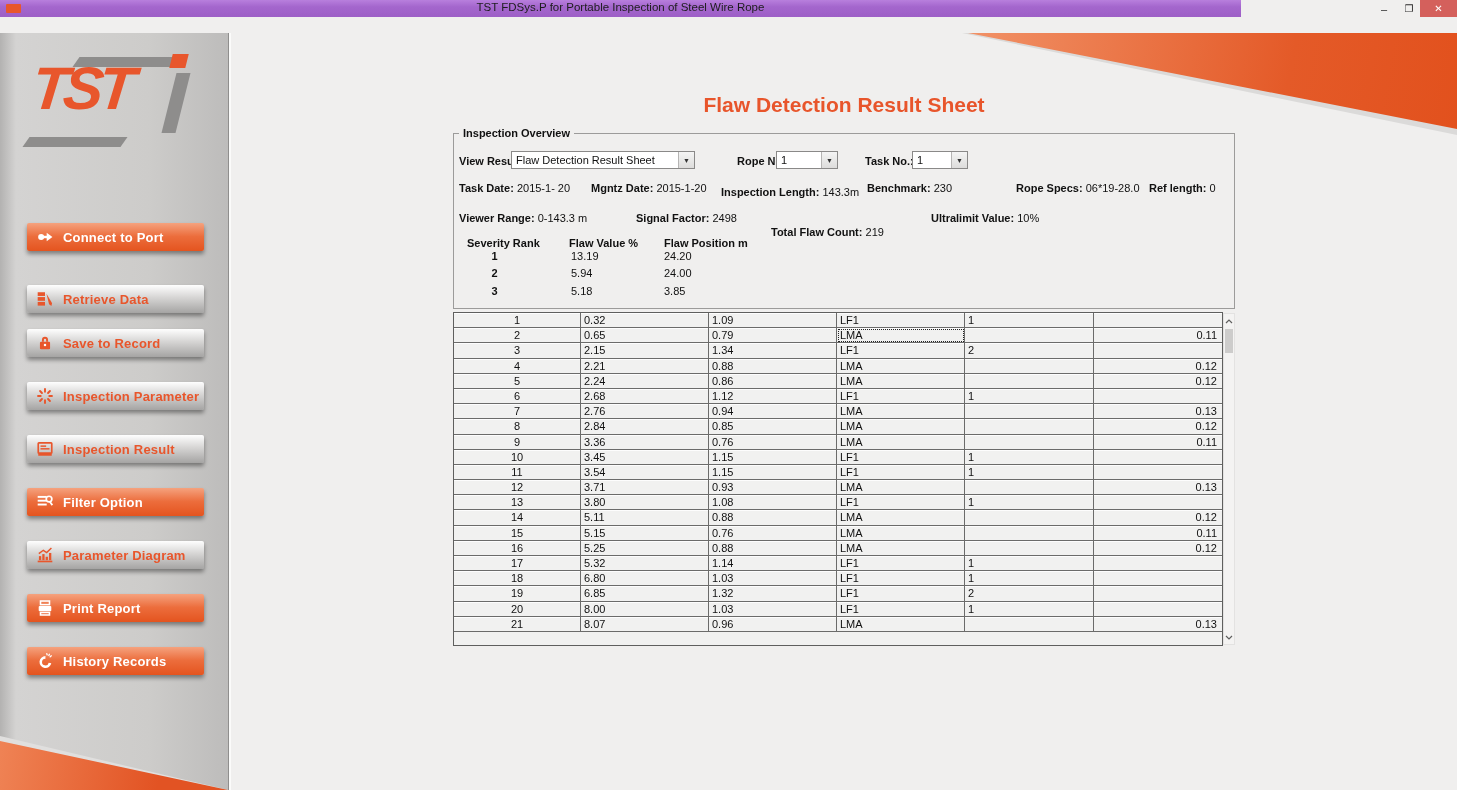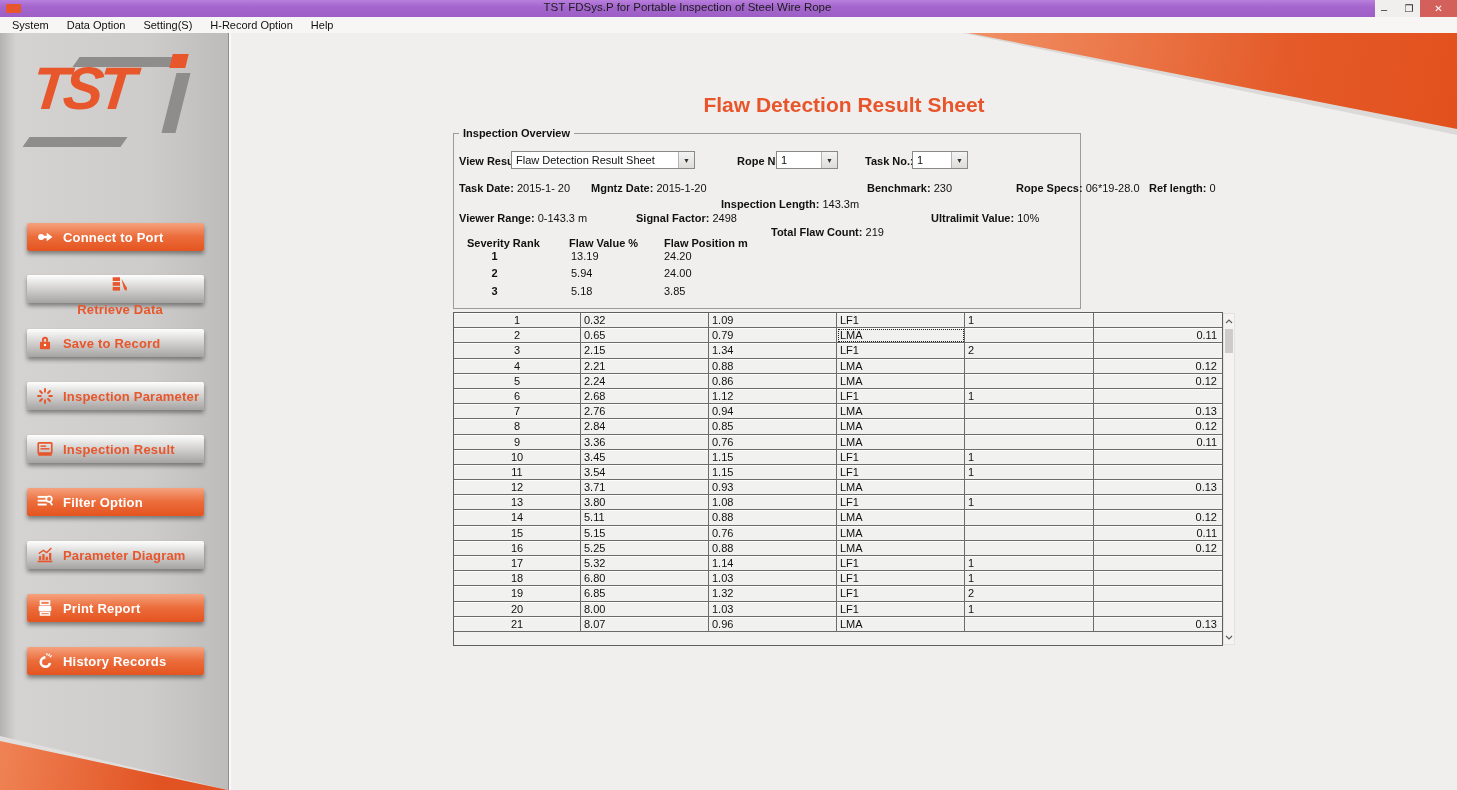--- a/index.html
+++ b/index.html
@@ -1,20 +1,20 @@
 <!DOCTYPE html>
 <html><head>
 <meta charset="utf-8">
 <style>
   html,body{margin:0;padding:0;background:#333;}
   #app{position:relative;width:1457px;height:790px;background:#f0efee;overflow:hidden;
        font-family:"Liberation Sans",sans-serif;-webkit-font-smoothing:antialiased;}
 
   
-  .titlebar{position:absolute;left:0;top:0;width:1375px;height:17px;
+  .titlebar{position:absolute;left:0;top:0;width:1241px;height:17px;
             background:linear-gradient(#b87fdd,#a466cd 40%,#9d5fc6);z-index:40;}
   .app-icon{position:absolute;left:6px;top:4px;width:15px;height:9px;background:#e8562c;border-radius:1px;}
   .tb-title{position:absolute;left:0;right:0;top:1px;text-align:center;font-size:11.5px;color:#1d1d1d;}
   .tb-btn{position:absolute;top:0;height:17px;display:flex;align-items:center;justify-content:center;
           font-size:11px;color:#2a2a2a;cursor:pointer;}
   .tb-min{left:1372px;width:24px;}
   .tb-max{left:1398px;width:22px;font-size:10px;}
   .tb-close{left:1420px;width:37px;background:#d4605c;color:#fff;font-size:10px;}
 
   
@@ -52,21 +52,21 @@
   .tr-seam{position:absolute;left:962px;top:33px;width:495px;height:102px;background:#dbdad9;
            clip-path:polygon(0 0,100% 0,100% 100%);z-index:1;}
   .tr-wedge{position:absolute;left:968px;top:33px;width:489px;height:96px;
             background:linear-gradient(100deg,#f19166 0%,#e45a28 65%,#e2511d 100%);
             clip-path:polygon(0 0,100% 0,100% 100%);z-index:2;}
 
   
   .page-title{position:absolute;left:453px;top:93px;width:782px;text-align:center;
               font-size:21px;font-weight:bold;color:#e8552b;z-index:3;}
 
-  .groupbox{position:absolute;left:453px;top:133px;width:628px;height:176px;
+  .groupbox{position:absolute;left:453px;top:133px;width:782px;height:176px;
             border:1px solid #9c9b9a;box-sizing:border-box;z-index:3;}
   .group-label{position:absolute;left:5px;top:-7px;background:#f0efee;padding:0 4px;
                font-size:11px;font-weight:bold;color:#111;}
 
   .fld-label{position:absolute;font-size:11px;font-weight:bold;color:#111;white-space:nowrap;}
   .combo{position:absolute;height:18px;background:#fff;border:1px solid #8a8988;box-sizing:border-box;
          display:flex;align-items:center;cursor:pointer;}
   .combo-value{flex:1;font-size:11px;color:#111;padding-left:4px;white-space:nowrap;overflow:hidden;}
   .combo-arrow{width:15px;height:100%;background:linear-gradient(#f4f4f4,#dddcdb);
                border-left:1px solid #b5b4b3;display:flex;align-items:center;justify-content:center;
@@ -108,48 +108,41 @@
 <div id="app">
 
   <div class="titlebar">
     <span class="app-icon"></span>
     <div class="tb-title">TST FDSys.P for Portable Inspection of Steel Wire Rope</div>
     <div class="tb-btn tb-min">–</div>
     <div class="tb-btn tb-max">❐</div>
     <div class="tb-btn tb-close">✕</div>
   </div>
 
-  <div class="menubar" id="menubar">
-      <span class="menu-item">System</span>
-      <span class="menu-item">Data Option</span>
-      <span class="menu-item">Setting(S)</span>
-      <span class="menu-item">H-Record Option</span>
-      <span class="menu-item">Help</span>
-    </div>
 
   <div class="sidebar">
     <div class="logo">
       <div class="logo-top-bar"></div>
       <div class="logo-text">TST</div>
       <div class="logo-i-dot"></div>
       <div class="logo-i-stem"></div>
       <div class="logo-bottom-bar"></div>
     </div>
     <div id="side-buttons">
         <div class="side-btn orange" style="top: 190px;">
           <span style="display: flex;">
             <svg viewBox="0 0 16 16">
               <circle cx="4.6" cy="8" r="2.7" fill="currentColor"></circle>
               <rect x="6" y="6.9" width="4" height="2.2" fill="currentColor"></rect>
               <path d="M9.5 4.3 L14.6 8 L9.5 11.7 z" fill="currentColor"></path>
             </svg>
           </span>
           <span class="lbl">Connect to Port</span>
         </div>
-        <div class="side-btn gray" style="top: 242px; flex-direction: column;">
+        <div class="side-btn gray" style="top: 252px;">
           <span style="display: flex;">
             <svg viewBox="0 0 16 16">
               <rect x="1.5" y="2" width="6.5" height="3.3" fill="currentColor"></rect>
               <rect x="1.5" y="6.3" width="6.5" height="3.3" fill="currentColor"></rect>
               <rect x="1.5" y="10.6" width="6.5" height="3.3" fill="currentColor"></rect>
               <path d="M9.3 3.4l5 8.4-.6 2.4-2.1-1.5z" fill="currentColor"></path>
             </svg>
           </span>
           <span class="lbl">Retrieve Data</span>
         </div>
@@ -257,21 +250,21 @@
 
     <span class="fld-label" style="left:411px;top:21px;">Task No.:</span>
     <div class="combo" style="left:458px;top:17px;width:56px;">
       <span class="combo-value">1</span>
       <span class="combo-arrow">▼</span>
     </div>
 
     <div id="info-rows">
         <span class="info-pair" style="left: 5px; top: 48px;"><b>Task Date:</b> <span>2015-1- 20</span></span>
         <span class="info-pair" style="left: 137px; top: 48px;"><b>Mgntz Date:</b> <span>2015-1-20</span></span>
-        <span class="info-pair" style="left: 267px; top: 64px;"><b>Inspection Length:</b> <span>143.3m</span></span>
+        <span class="info-pair" style="left: 267px; top: 52px;"><b>Inspection Length:</b> <span>143.3m</span></span>
         <span class="info-pair" style="left: 413px; top: 48px;"><b>Benchmark:</b> <span>230</span></span>
         <span class="info-pair" style="left: 562px; top: 48px;"><b>Rope Specs:</b> <span>06*19-28.0</span></span>
         <span class="info-pair" style="left: 695px; top: 48px;"><b>Ref length:</b> <span>0</span></span>
         <span class="info-pair" style="left: 5px; top: 78px;"><b>Viewer Range:</b> <span>0-143.3 m</span></span>
         <span class="info-pair" style="left: 182px; top: 78px;"><b>Signal Factor:</b> <span>2498</span></span>
         <span class="info-pair" style="left: 317px; top: 92px;"><b>Total Flaw Count:</b> <span>219</span></span>
         <span class="info-pair" style="left: 477px; top: 78px;"><b>Ultralimit Value:</b> <span>10%</span></span>
       </div>
     <div id="severity-block">
         <span class="sev-head" style="left: 13px; top: 103px;">Severity Rank</span>

